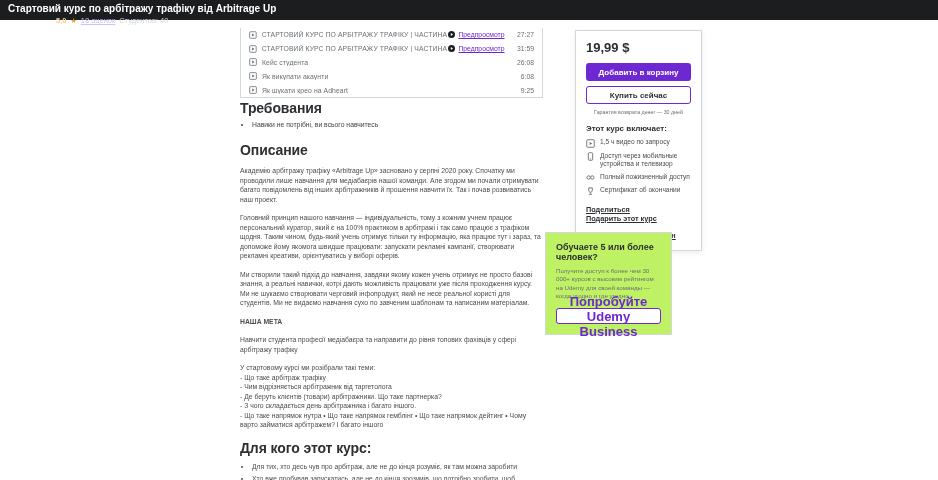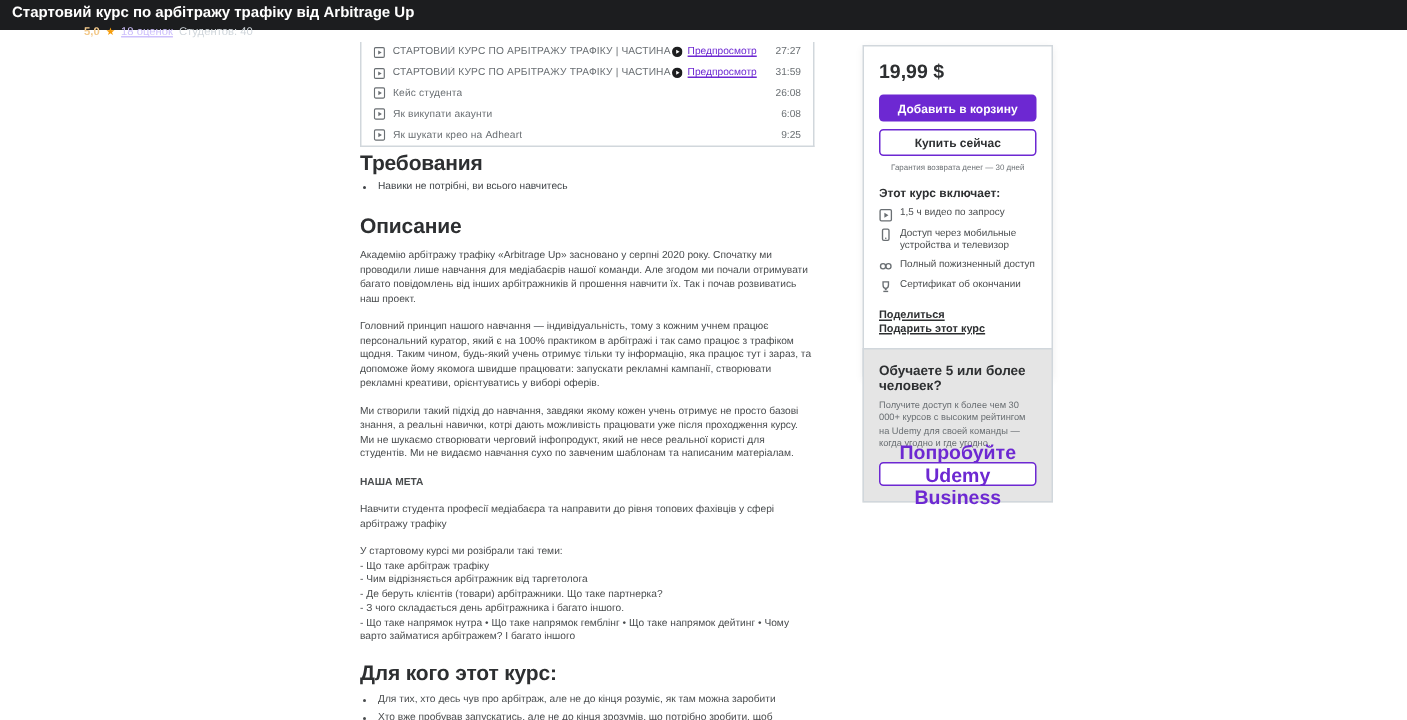--- a/index.html
+++ b/index.html
@@ -46,21 +46,21 @@
   .btn-cart { margin-top:8px; background:#6d28d2; color:#fff; border:none; }
   .btn-buy { margin-top:5px; background:#fff; color:#2d2f31; border:1px solid #6d28d2; }
   .guarantee { margin-top:5px; text-align:center; font-size:5.3px; color:#6a6f73; }
   .includes-head { margin-top:9px; font-size:8px; font-weight:bold; color:#2d2f31; }
   .inc-list { margin-top:5px; }
   .inc-item { display:flex; gap:5px; margin-bottom:4px; font-size:6.6px; line-height:8.5px; color:#494c4e; }
   .inc-item svg { flex:none; margin-top:.5px; }
   .share-row { margin-top:9px; display:flex; justify-content:space-between; font-size:7.3px; font-weight:bold;flex-direction:column; }
   .dark-link { color:#2d2f31; text-decoration:underline; cursor:pointer; }
   .coupon-link { margin-top:8px; text-align:center; font-size:7.3px; font-weight:bold; }
-  .biz-box { position:absolute; left:575px; top:232px; width:127px; background:#e5e5e5; border:1px solid #d1d7dc; padding:9px 10px 10px; }
+  .biz-box { position:absolute; left:545px; top:232px; width:127px; background:#bef264; border:1px solid #d1d7dc; padding:9px 10px 10px; }
   .biz-title { font-size:9px; font-weight:bold; color:#2d2f31; }
   .biz-text { margin-top:5px; font-size:6.2px; line-height:8.3px; color:#6a6f73; }
   .btn-biz { margin-top:8px; height:16px; background:#fff; border:1px solid #6d28d2; color:#6d28d2; font-size:13px; border-radius:3px; }
 </style>
 </head>
 <body>
 
 <div class="page">
 
   <div class="topbar">

